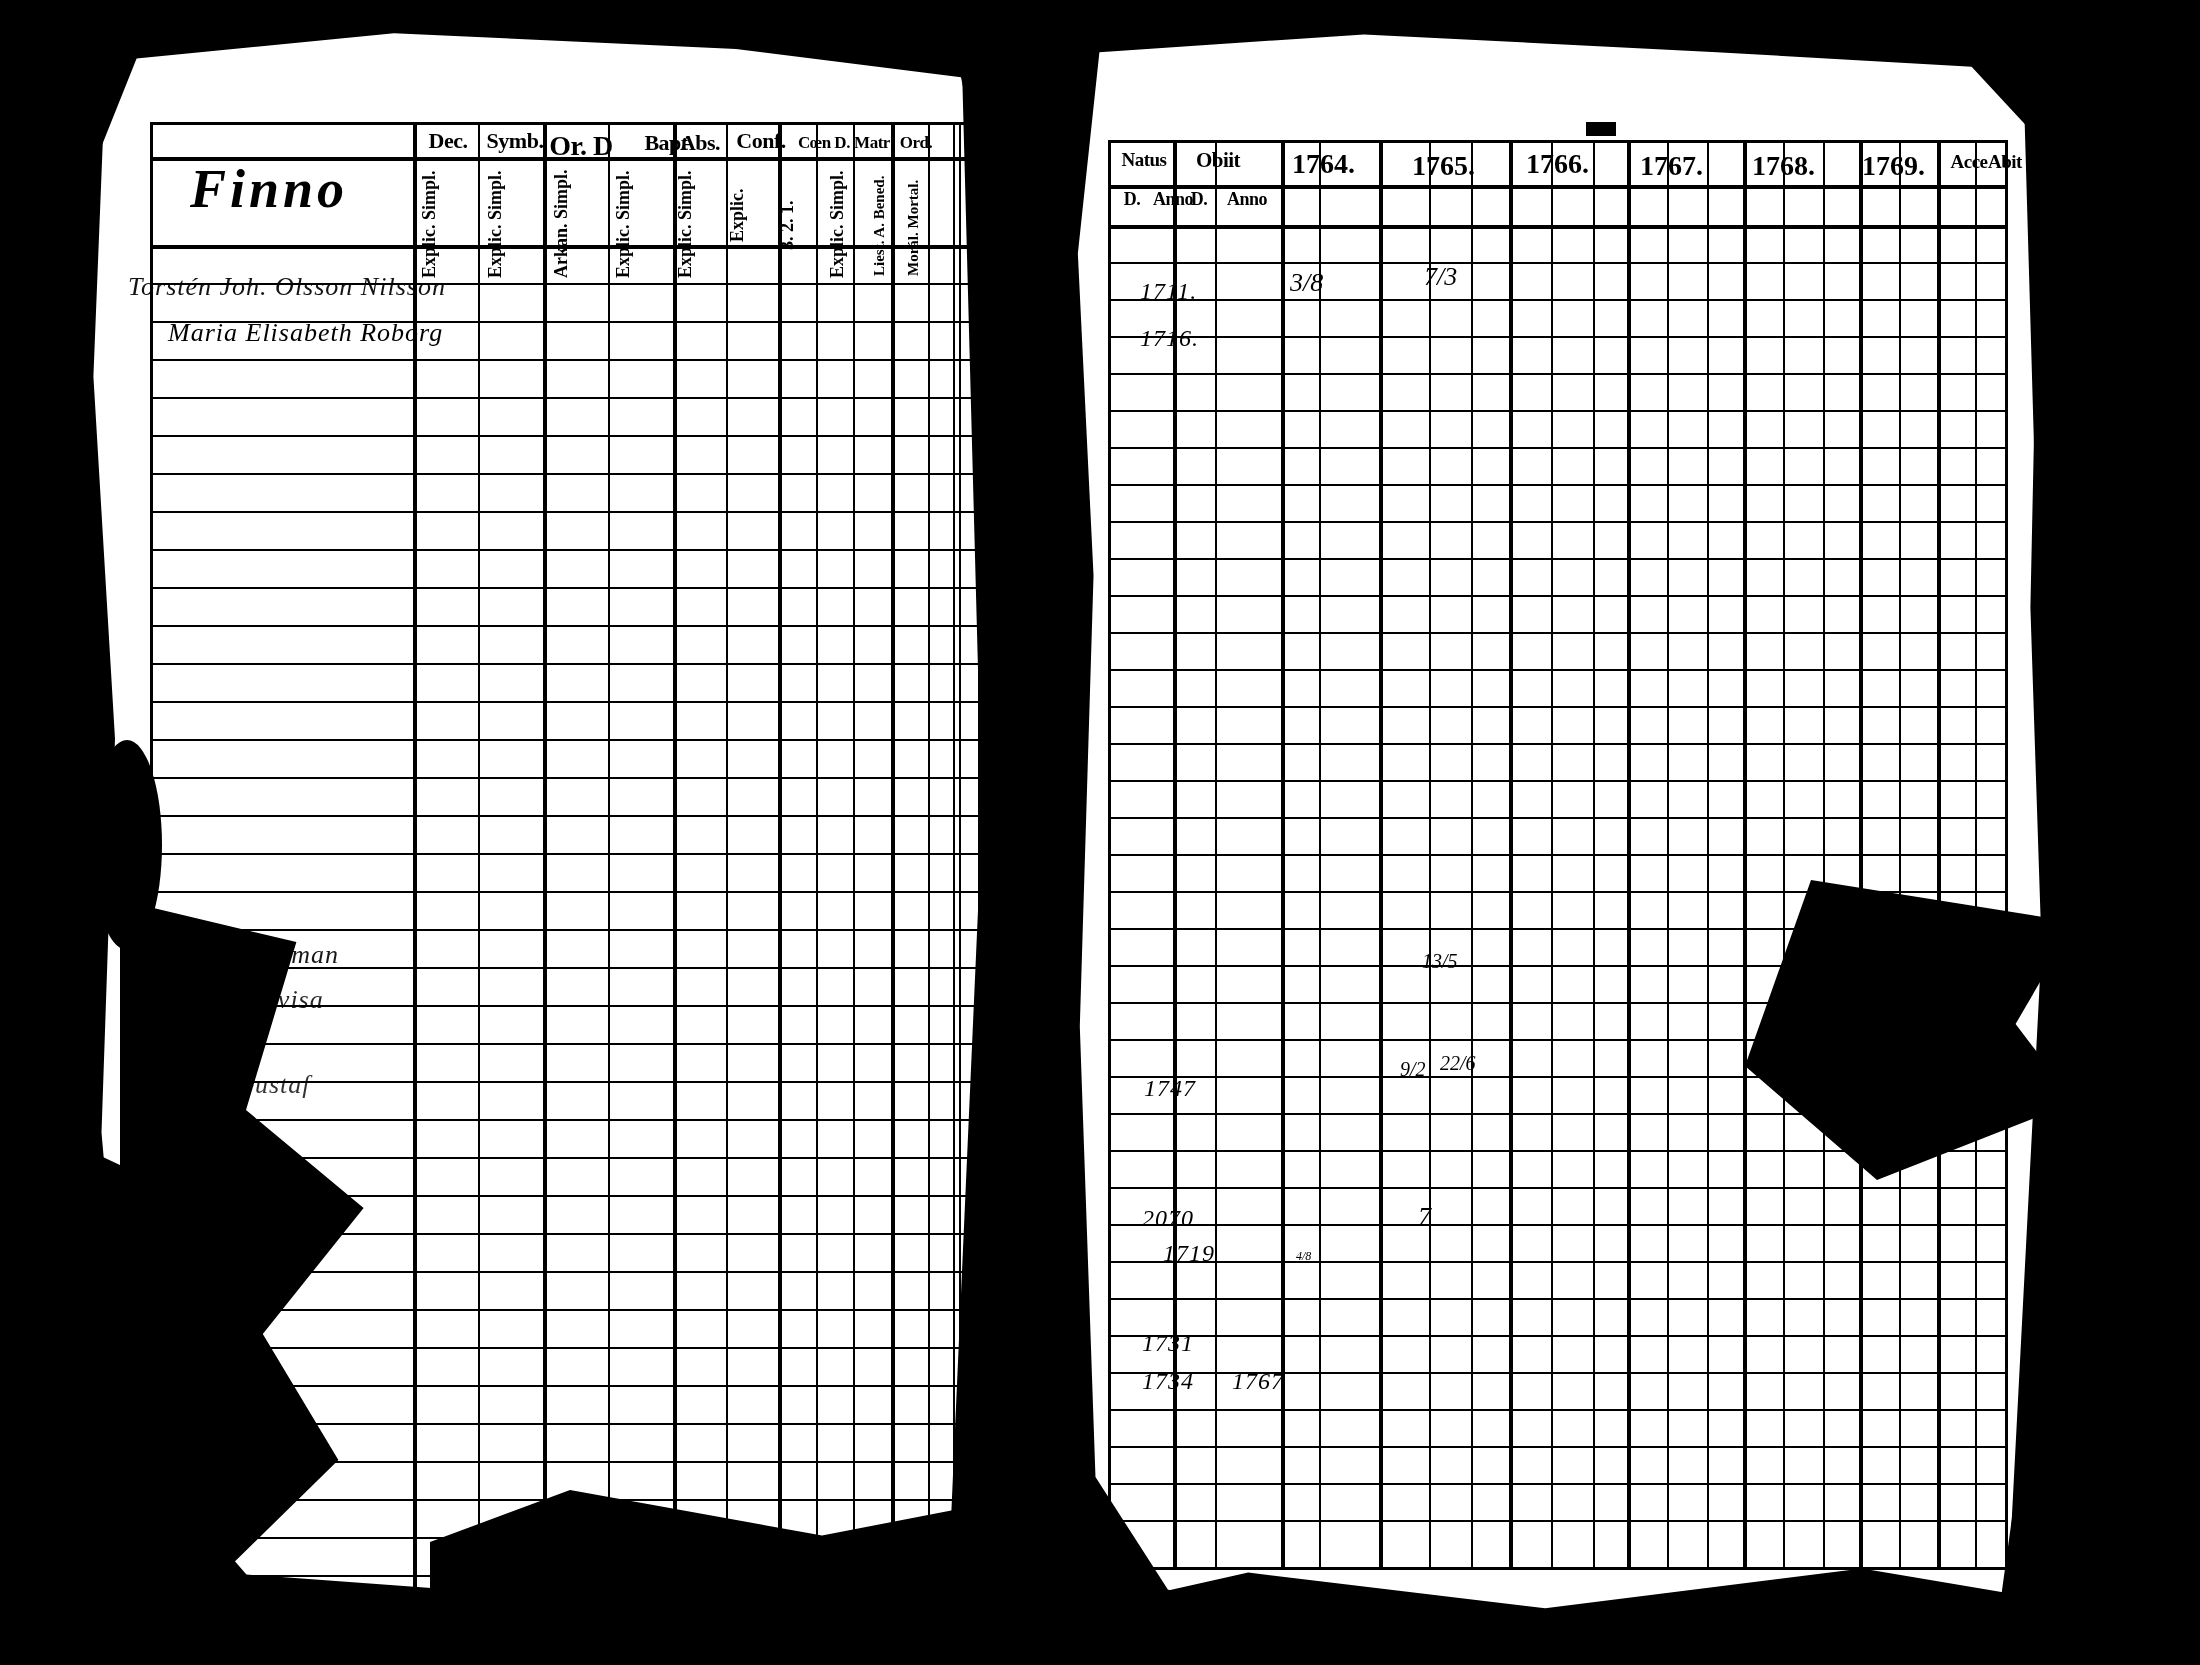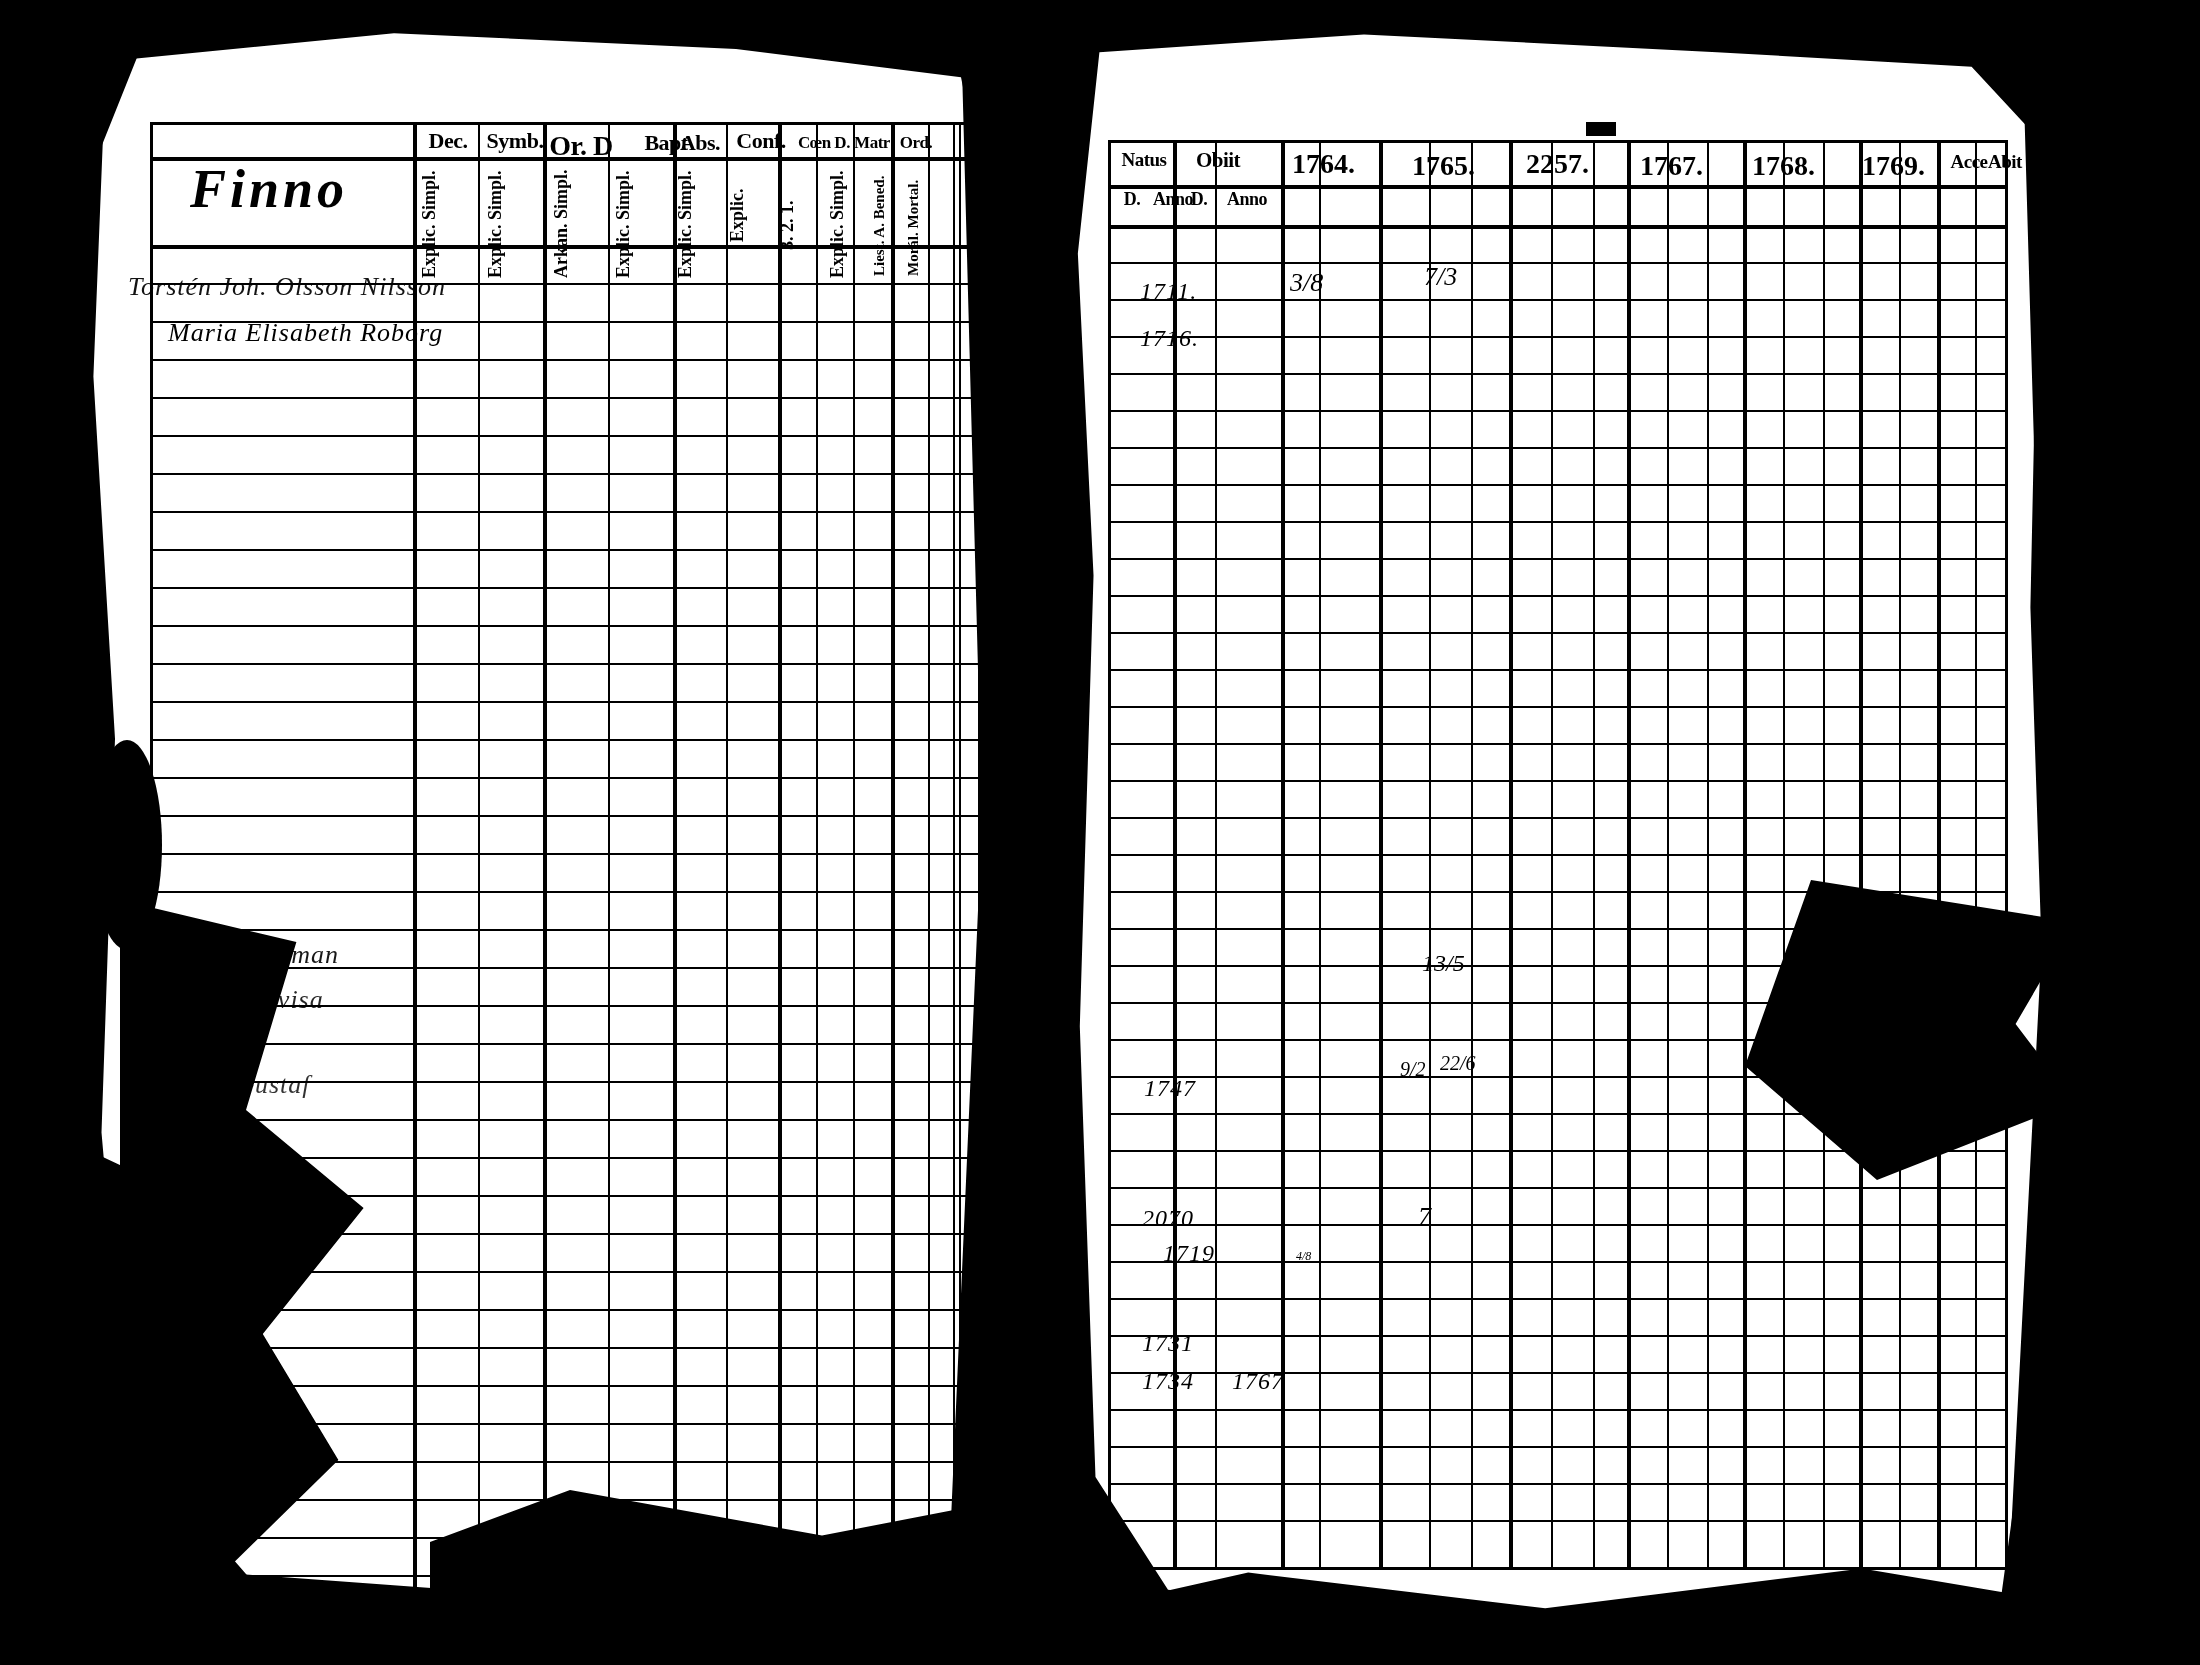--- a/index.html
+++ b/index.html
@@ -308,21 +308,21 @@
     <div class="hline" style="top:1266px;"></div>
     <div class="hline" style="top:1303px;"></div>
     <div class="hline" style="top:1340px;"></div>
     <div class="hline" style="top:1377px;"></div>
   </div>
 
   <div class="colhead h1" style="left:1114px;top:150px;width:60px;font-size:19px;">Natus</div>
   <div class="colhead h1" style="left:1180px;top:150px;width:76px;font-size:21px;">Obiit</div>
   <div class="yearhead" style="left:1292px;top:148px;">1764.</div>
   <div class="yearhead" style="left:1412px;top:150px;">1765.</div>
-  <div class="yearhead" style="left:1526px;top:148px;">2257.</div>
+  <div class="yearhead" style="left:1526px;top:148px;">1766.</div>
   <div class="yearhead" style="left:1640px;top:150px;">1767.</div>
   <div class="yearhead" style="left:1752px;top:150px;">1768.</div>
   <div class="yearhead" style="left:1862px;top:150px;">1769.</div>
   <div class="colhead h1" style="left:1938px;top:152px;width:62px;font-size:19px;">Acce</div>
   <div class="colhead h1" style="left:1978px;top:152px;width:54px;font-size:19px;">Abit</div>
 
   <div class="colhead h1" style="left:1110px;top:190px;width:44px;font-size:18px;">D.</div>
   <div class="colhead h1" style="left:1142px;top:190px;width:62px;font-size:18px;">Anno</div>
   <div class="colhead h1" style="left:1184px;top:190px;width:30px;font-size:18px;">D.</div>
   <div class="colhead h1" style="left:1214px;top:190px;width:66px;font-size:18px;">Anno</div>
@@ -332,21 +332,21 @@
   <div class="hand year" style="left:1144px;top:1075px;">1747</div>
   <div class="hand year" style="left:1142px;top:1205px;">2070</div>
   <div class="hand year" style="left:1144px;top:1240px;margin-left:19px;">1719</div>
   <div class="hand year" style="left:1142px;top:1330px;">1731</div>
   <div class="hand year" style="left:1142px;top:1368px;">1734</div>
 
   <div class="hand year" style="left:1232px;top:1368px;">1767</div>
 
   <div class="mark" style="left:1290px;top:268px;">3/8</div>
   <div class="mark" style="left:1424px;top:262px;">7/3</div>
-  <div class="mark" style="left:1422px;top:950px;font-size:24px;">13/5</div>
+  <div class="mark" style="left:1422px;top:950px;font-size:20px;">13/5</div>
   <div class="mark" style="left:1400px;top:1058px;font-size:20px;">9/2</div>
   <div class="mark" style="left:1440px;top:1052px;font-size:20px;">22/6</div>
   <div class="mark" style="left:1418px;top:1202px;">7</div>
   <div class="mark" style="left:1296px;top:1249px;font-size:12px;">4/8</div>
 
   <div class="blot" style="left:955px;top:0;width:10px;height:22px;"></div>
   <div class="blot" style="left:1238px;top:1628px;width:8px;height:16px;"></div>
   <div class="blot" style="left:2035px;top:275px;width:14px;height:26px;"></div>
   <div class="blot" style="left:1586px;top:122px;width:30px;height:14px;"></div>
 

